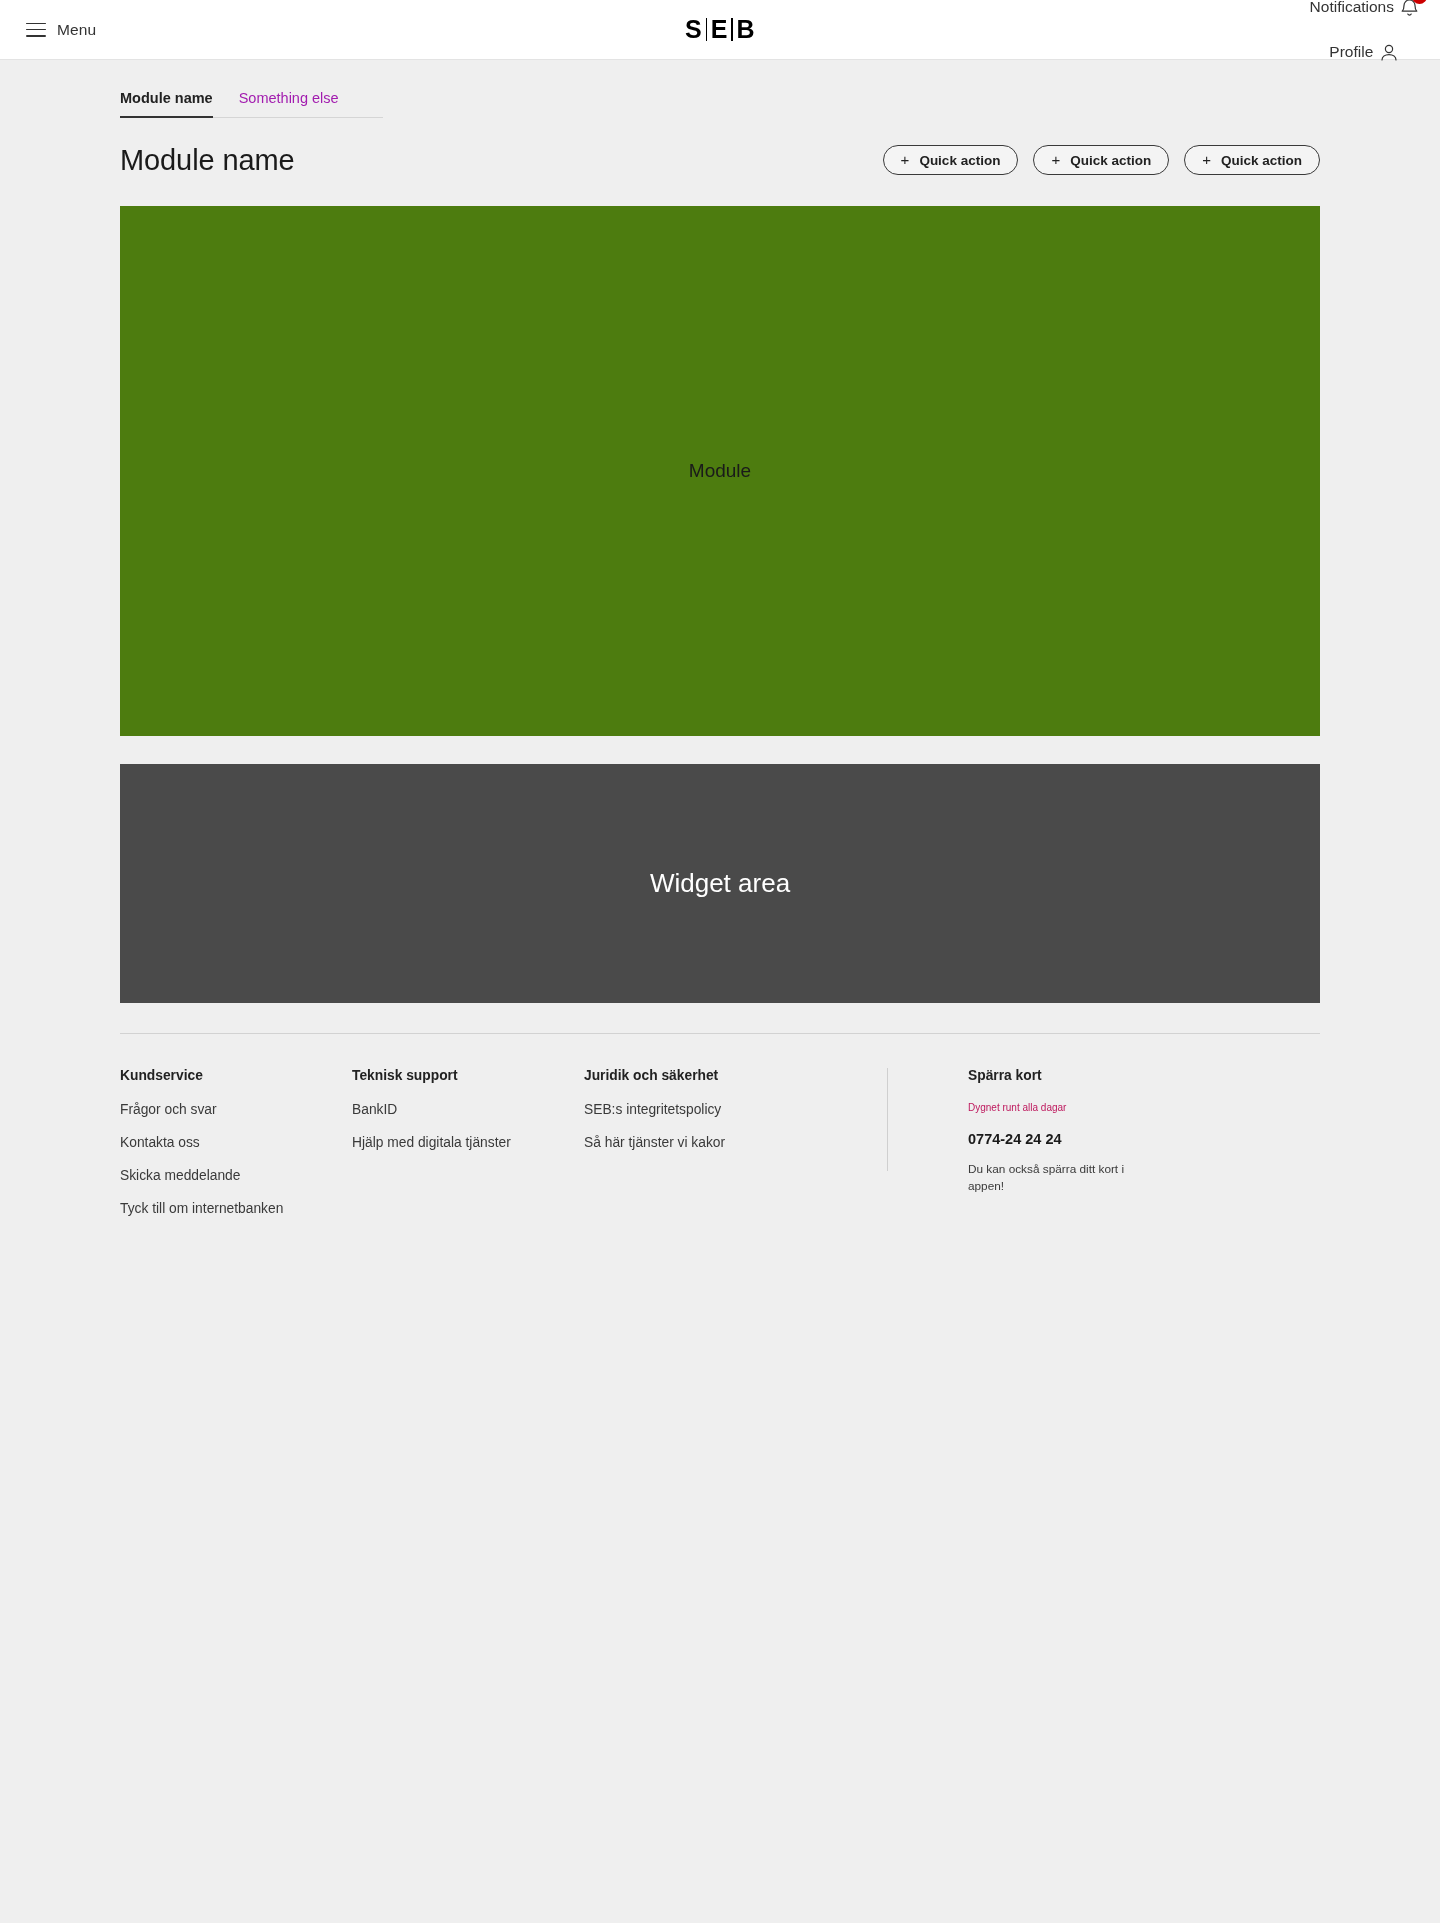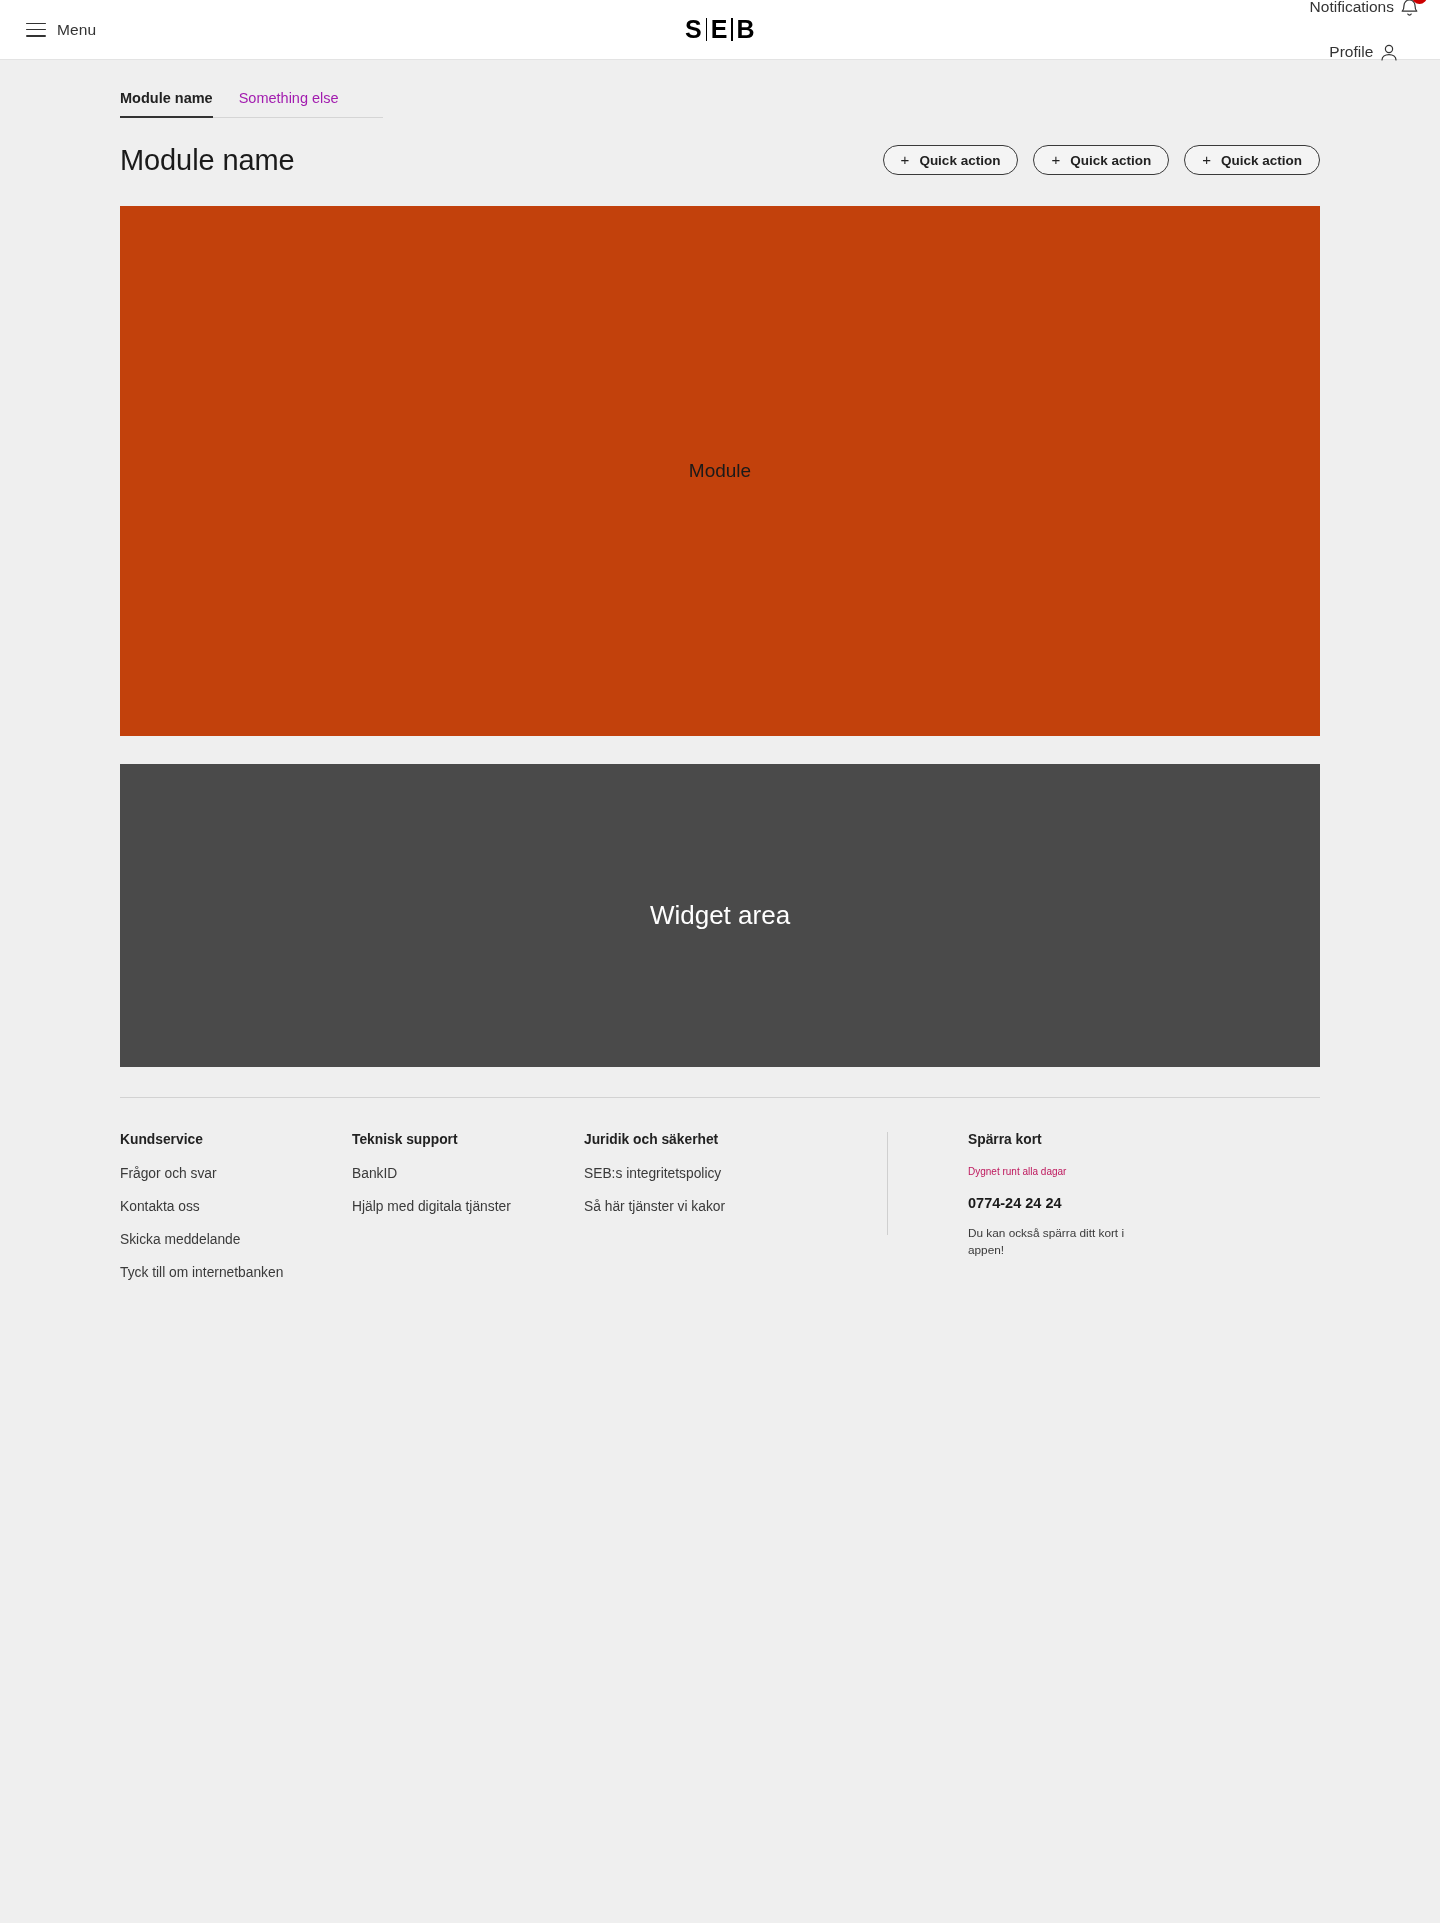--- a/index.html
+++ b/index.html
@@ -177,27 +177,27 @@
   }
 
   .zone {
     display: flex;
     align-items: center;
     justify-content: center;
     margin-top: 29px;
   }
   .zone-module {
     height: 530px;
-    background: #c2410c;
+    background: #4d7c0f;
     color: #1a1a1a;
     font-size: 19px;
     font-weight: 300;
   }
   .zone-widget {
-    height: 303px;
+    height: 239px;
     background: #4a4a4a;
     color: #ffffff;
     font-size: 26px;
     font-weight: 300;
     margin-top: 28px;
   }
   .zone-three {
     height: 198px;
     background: #d9d9d9;
     color: #1a1a1a;

